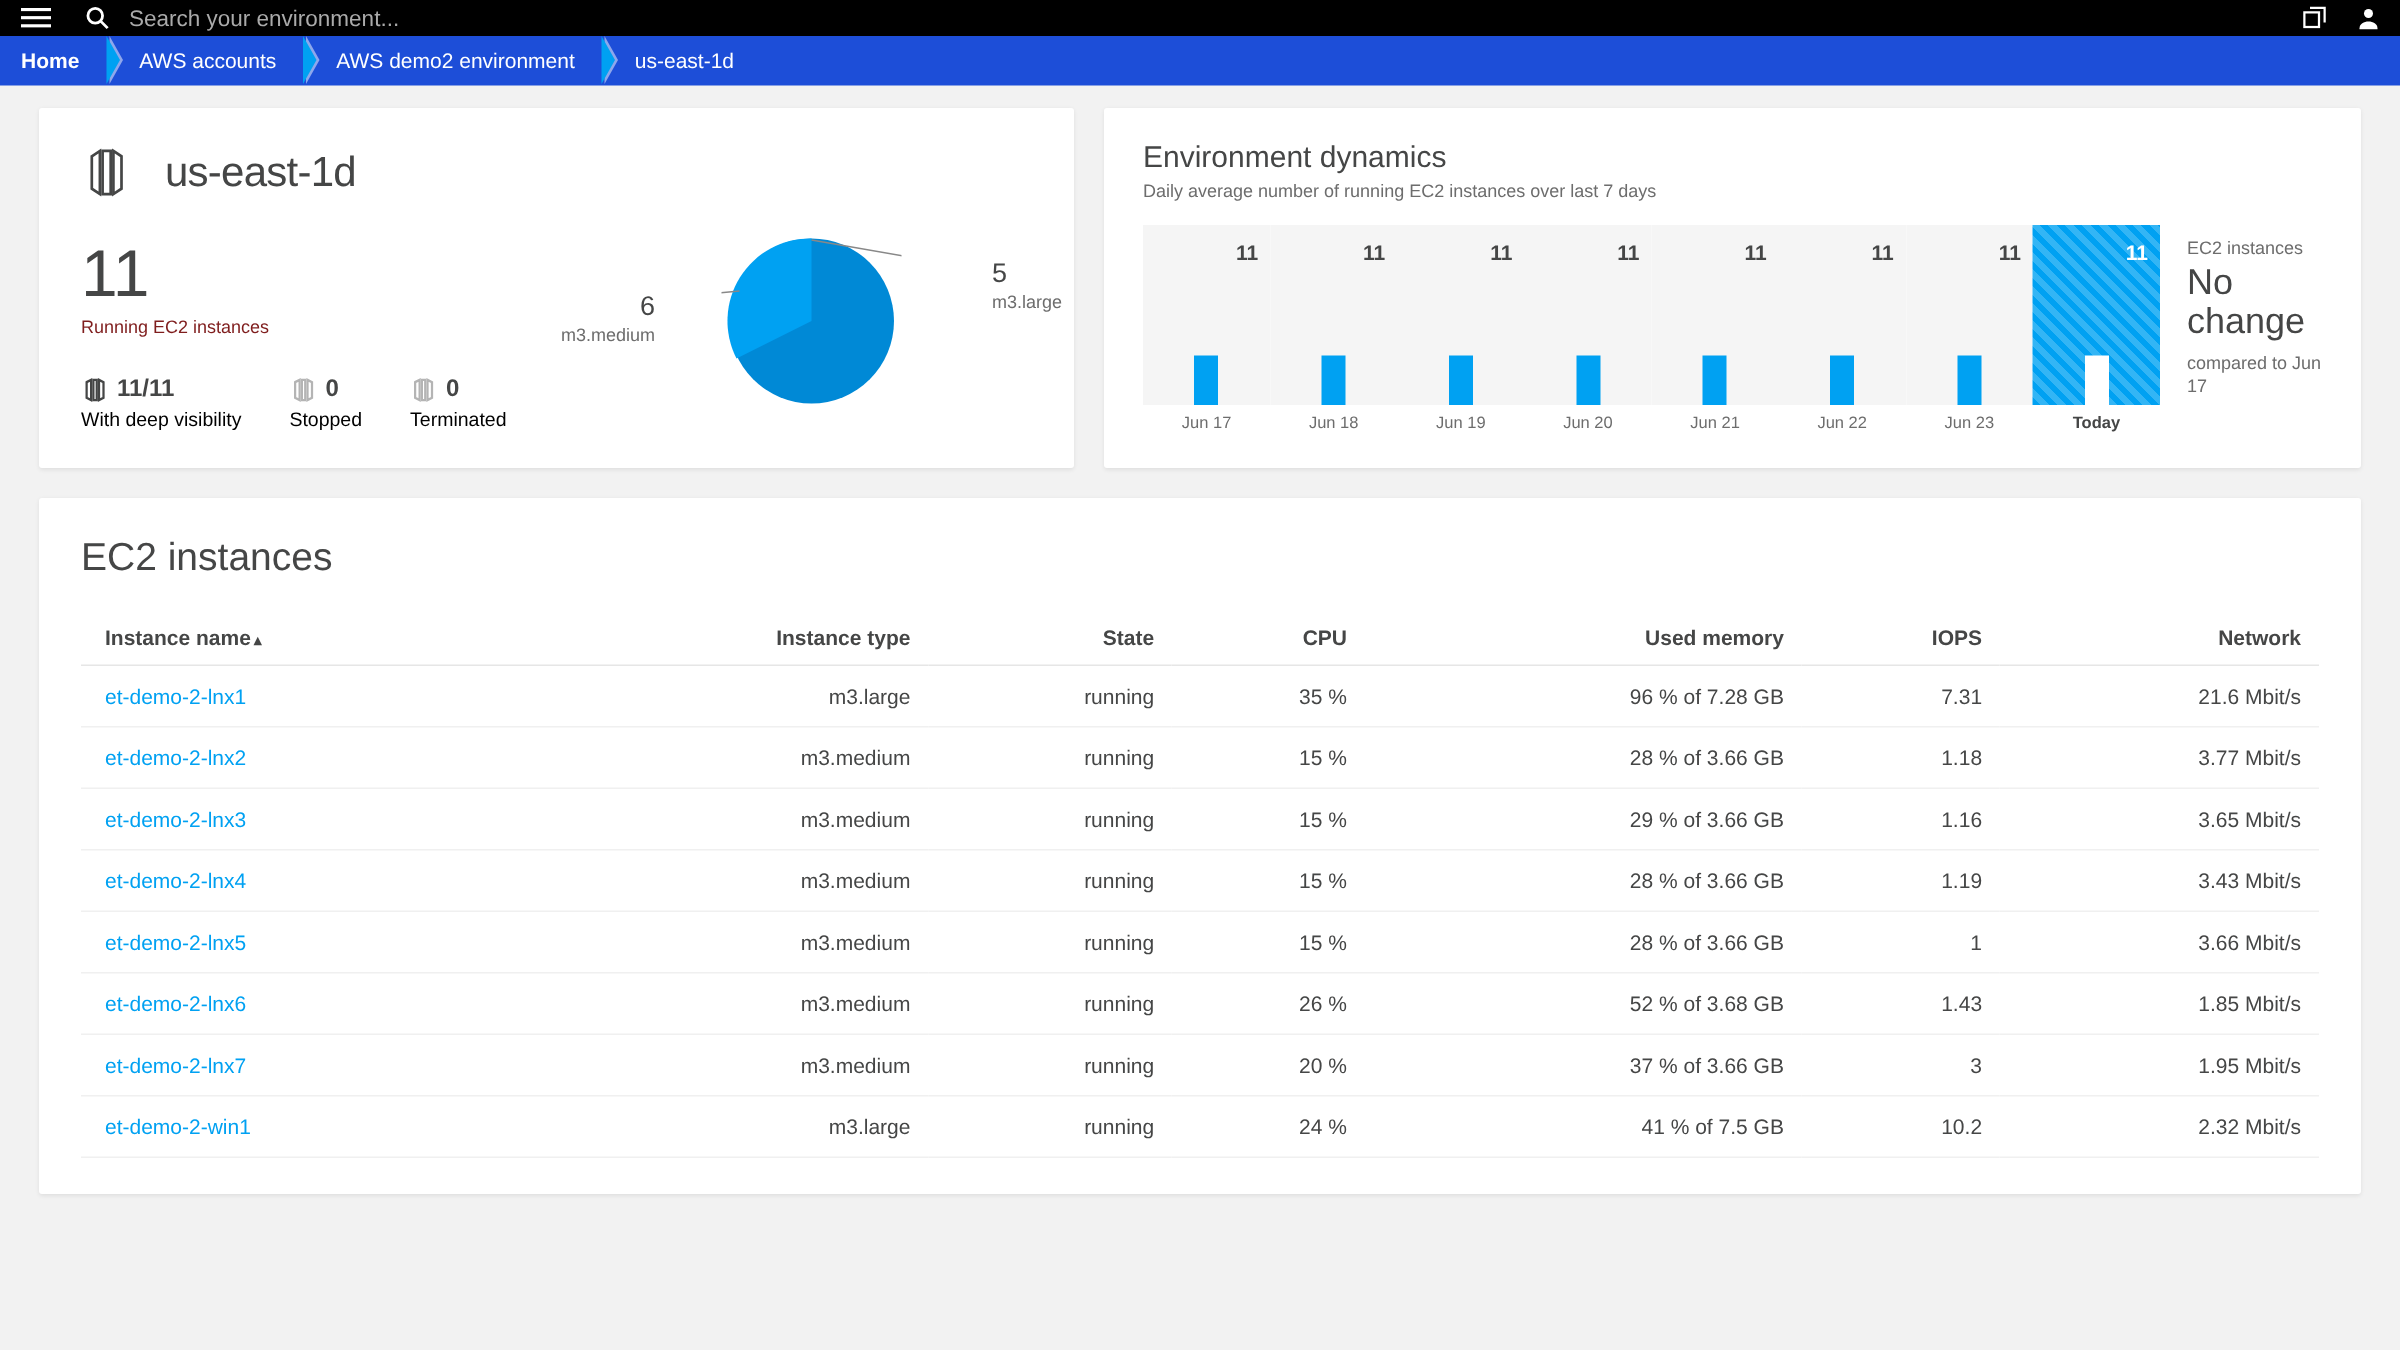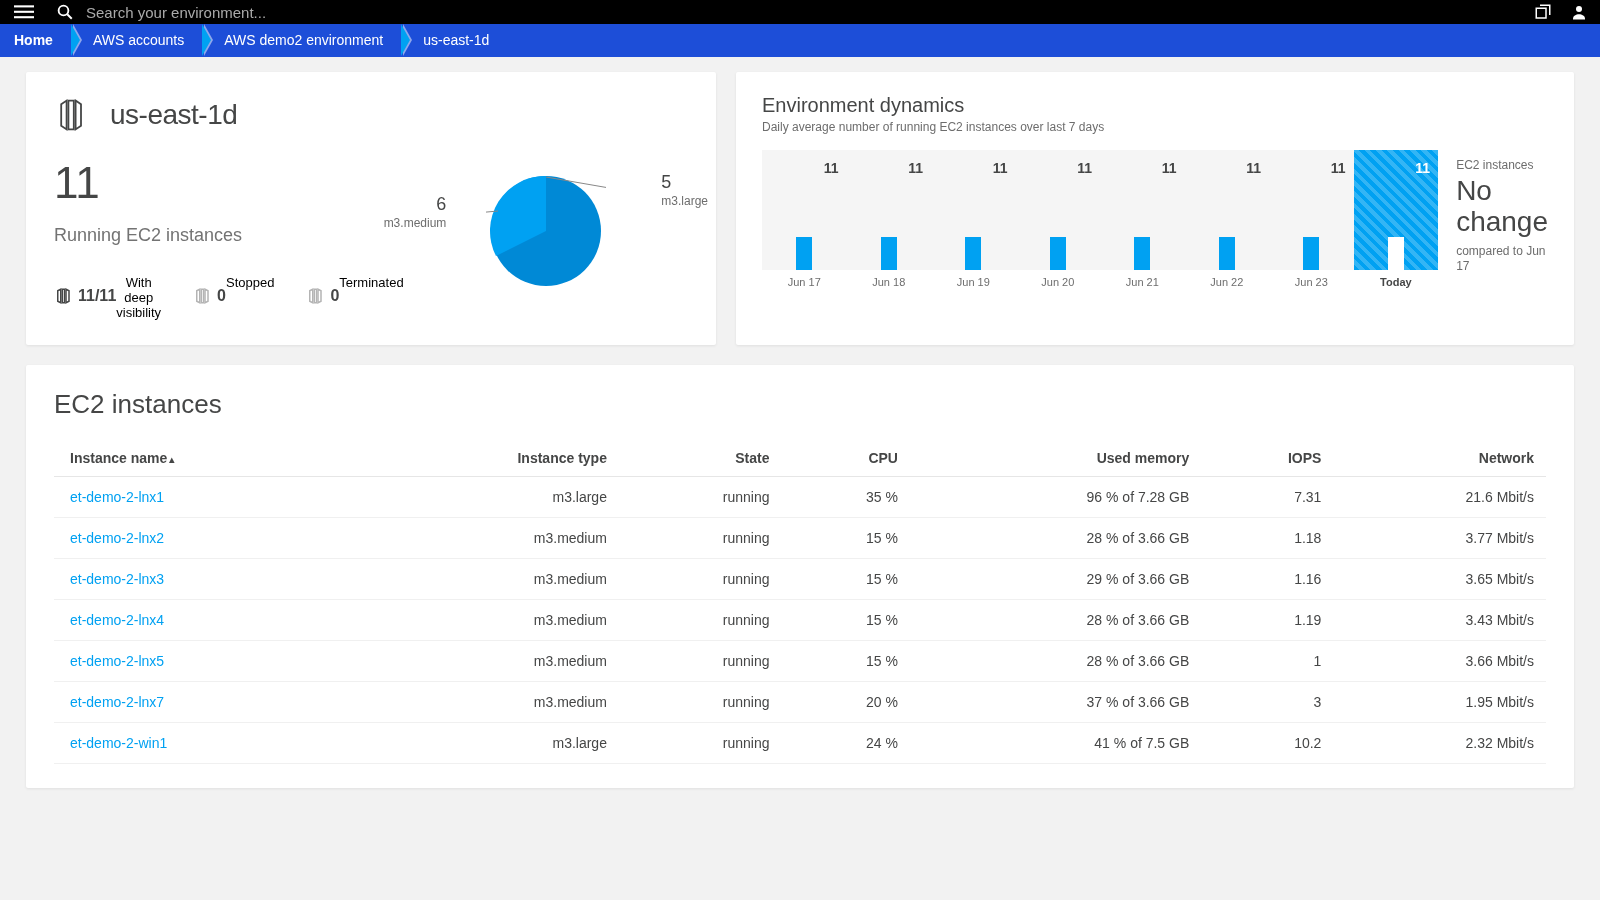--- a/index.html
+++ b/index.html
@@ -21,23 +21,23 @@
 .row1 { display: flex; gap: 20px; }
 .card { background: #fff; border-radius: 2px; box-shadow: 0 1px 3px rgba(0,0,0,0.08); }
 .card-left { flex: 0 0 690px; padding: 25px 28px; }
 .card-right { flex: 1; padding: 22px 26px 12px; }
 .region-header { display: flex; align-items: center; gap: 20px; margin-bottom: 28px; }
 .region-icon { width: 36px; height: 36px; }
 .region-title { font-size: 28px; font-weight: 300; color: #454646; letter-spacing: -0.5px; }
 .region-body { display: flex; }
 .region-stats { flex: 0 0 340px; }
 .big-num { font-size: 44px; font-weight: 300; color: #454646; line-height: 1; }
-.big-label { font-size: 18px; color: #737373; margin-top: 20px; }
+.big-label { font-size: 12px; color: #7f1d1d; margin-top: 6px; }
 .stat-row { display: flex; gap: 32px; margin-top: 26px; }
-.stat { display: flex; flex-direction: row; text-align: center; }
+.stat { display: flex; flex-direction: column; }
 .stat-top { display: flex; align-items: center; gap: 6px; }
 .stat-val { font-size: 16px; font-weight: 600; color: #454646; }
 .stat-lbl { font-size: 13px; color: #000000; margin-top: 3px; }
 .pie-wrap { flex: 1; display: flex; align-items: center; justify-content: center; position: relative; margin-top:-20px; }
 .pie-label { position: absolute; font-size: 13px; color: #454646; text-align: left; line-height: 1.3; }
 .pie-label .n { font-size: 18px; }
 .pie-label .t { font-size: 12px; color: #6d6d6d; }
 .pie-label.lft { left: -20px; top: 52px; text-align: right; }
 .pie-label.rgt { right: -20px; top: 30px; }
 .env-title { font-size: 20px; font-weight: 300; color: #454646; }
@@ -48,21 +48,21 @@
 .bar-top { position: relative; height: 120px; width: 100%; background: #f5f5f5; margin: 0 1px; }
 .bar-top.today { background: repeating-linear-gradient(45deg, #00a1f2, #00a1f2 4px, #33b5f5 4px, #33b5f5 8px); }
 .bar-val { position: absolute; top: 10px; right: 8px; font-size: 14px; font-weight: 600; color: #454646; }
 .bar-top.today .bar-val { color: #fff; }
 .bar-fill { position: absolute; bottom: 0; left: 50%; transform: translateX(-50%); width: 16px; background: #00a1f2; }
 .bar-fill.today { background: #fff; }
 .bar-date { font-size: 11px; color: #6d6d6d; margin-top: 6px; text-align: center; }
 .bar-date.today { font-weight: 700; color: #454646; }
 .env-summary { flex: 0 0 90px; padding-top: 8px; }
 .env-summary .s1 { font-size: 12px; color: #6d6d6d; }
-.env-summary .s2 { font-size: 28px; font-weight: 300; color: #454646; margin-top: 4px; line-height: 1.1; }
+.env-summary .s2 { font-size: 24px; font-weight: 300; color: #454646; margin-top: 4px; line-height: 1.1; }
 .env-summary .s3 { font-size: 12px; color: #6d6d6d; margin-top: 6px; line-height: 1.3; }
 .card-table { padding: 24px 28px; }
 .table-title { font-size: 26px; font-weight: 300; color: #454646; margin-bottom: 20px; }
 table { width: 100%; border-collapse: collapse; }
 th { text-align: right; font-size: 14px; font-weight: 600; color: #454646; padding: 10px 12px; border-bottom: 1px solid #e6e6e6; }
 th:first-child { text-align: left; padding-left: 16px; }
 th .sort { font-size: 10px; margin-left: 2px; }
 td { text-align: right; font-size: 14px; color: #454646; padding: 12px 12px; border-bottom: 1px solid #f0f0f0; }
 td:first-child { text-align: left; padding-left: 16px; }
 td a { color: #00a1f2; text-decoration: none; font-weight: 500; }
@@ -307,20 +307,29 @@
           <tr>
             <td><a href="#">et-demo-2-lnx5</a></td>
             <td>m3.medium</td>
             <td>running</td>
             <td>15 %</td>
             <td>28 % of 3.66 GB</td>
             <td>1</td>
             <td>3.66 Mbit/s</td>
           </tr>
           <tr>
+            <td><a href="#">et-demo-2-lnx6</a></td>
+            <td>m3.medium</td>
+            <td>running</td>
+            <td>26 %</td>
+            <td>52 % of 3.68 GB</td>
+            <td>1.43</td>
+            <td>1.85 Mbit/s</td>
+          </tr>
+          <tr>
             <td><a href="#">et-demo-2-lnx7</a></td>
             <td>m3.medium</td>
             <td>running</td>
             <td>20 %</td>
             <td>37 % of 3.66 GB</td>
             <td>3</td>
             <td>1.95 Mbit/s</td>
           </tr>
           <tr>
             <td><a href="#">et-demo-2-win1</a></td>

